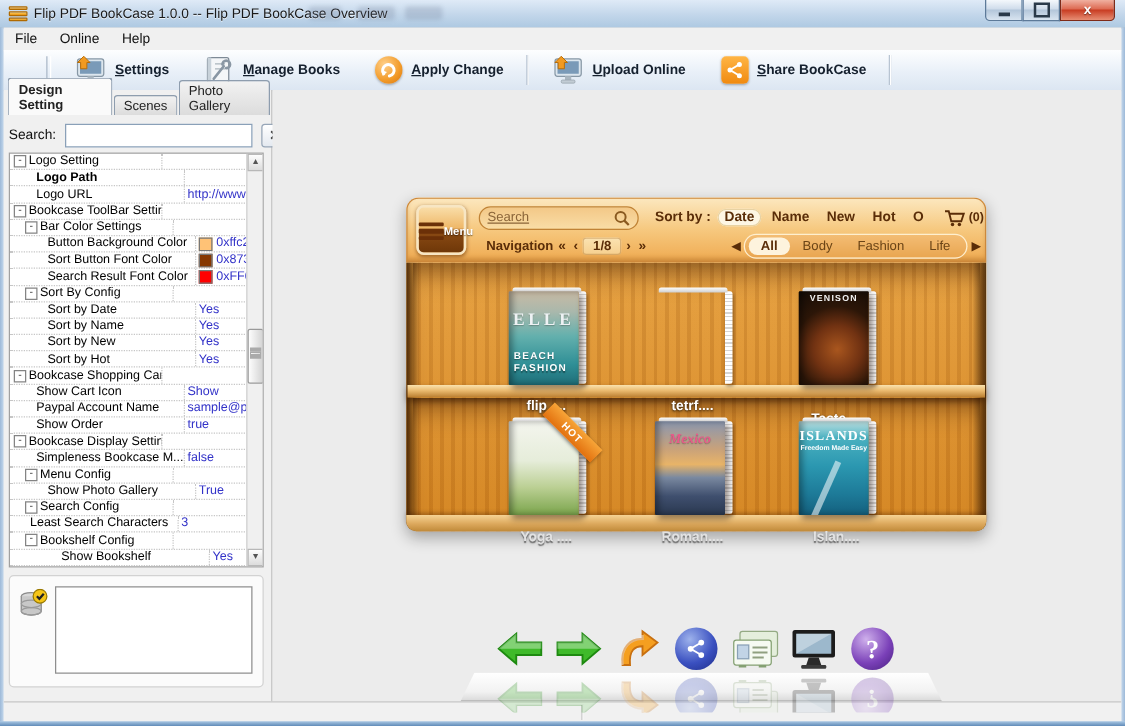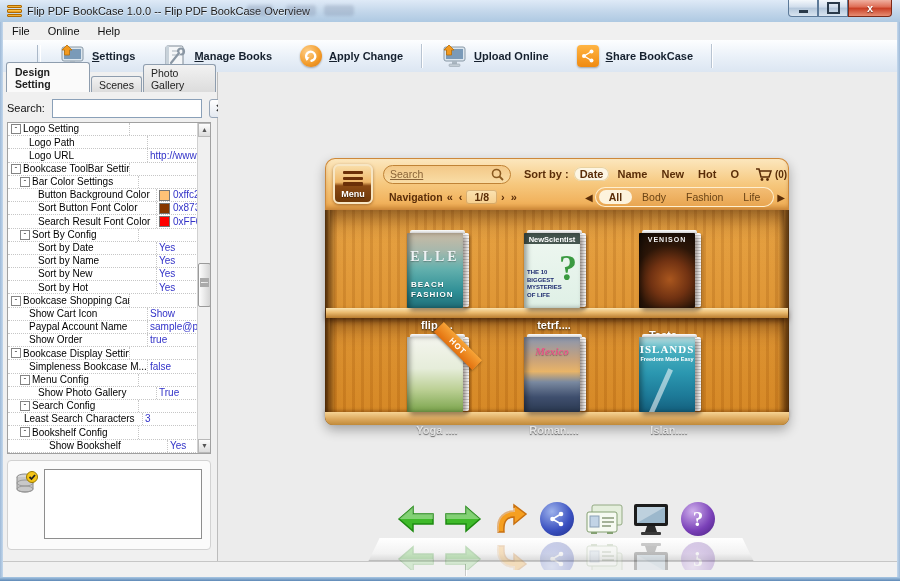--- a/index.html
+++ b/index.html
@@ -70,21 +70,21 @@
   .info-box{position:absolute;left:36px;right:8px;top:8px;bottom:10px;border:1px solid #8e8e8e;background:#fff;}
   .db-icon{position:absolute;left:7px;top:10px;}
   
   .main{position:absolute;left:218px;top:72px;right:3px;bottom:19px;background:#ececec;}
   .bookcase{position:absolute;left:107px;top:86px;width:464px;height:267px;border-radius:10px 10px 8px 8px;box-shadow:0 5px 12px rgba(0,0,0,.3);}
   .bc-toolbar{position:absolute;left:0;top:0;right:0;height:52px;border-radius:10px 10px 0 0;
     background:linear-gradient(180deg,#fce8c0 0%,#f6c87e 50%,#efa94f 100%);
     box-shadow:inset 0 0 0 1px #cd883b, inset 0 -3px 4px rgba(130,65,10,.35);}
   .menu-btn{position:absolute;left:8px;top:6px;width:40px;height:40px;border-radius:6px;border:2px solid #f7e6c4;
     background:linear-gradient(180deg,#f9ddA8 0%,#efb869 45%,#8a4a14 55%,#6e3708 100%);
-    display:flex;flex-direction:column;align-items:center;justify-content:space-between;padding:5px 0 3px 0;box-sizing:border-box;box-shadow:0 1px 3px rgba(90,40,0,.5);}
+    display:flex;flex-direction:row;align-items:center;justify-content:space-between;padding:5px 0 3px 0;box-sizing:border-box;box-shadow:0 1px 3px rgba(90,40,0,.5);}
   .hamburger{display:flex;flex-direction:column;gap:2.5px;}
   .hamburger i{display:block;width:20px;height:3.2px;background:#6b3008;border-radius:1px;}
   .menu-label{font-size:9px;font-weight:bold;color:#fff;text-shadow:0 1px 1px rgba(0,0,0,.5);}
   .bc-row1{position:absolute;left:58px;right:8px;top:4px;height:24px;display:flex;align-items:center;gap:5px;}
   .bc-search{flex:0 0 128px;height:19px;border-radius:10px;border:1px solid #c08336;
     background:linear-gradient(180deg,#f3c887,#f9dda6);display:flex;align-items:center;padding:0 6px;box-sizing:border-box;gap:4px;}
   .bc-search span{flex:1;font-size:10.5px;color:#8a6438;text-decoration:underline;}
   .sort-label{font-size:11px;font-weight:bold;color:#5a2d08;margin-left:8px;white-space:nowrap;}
   .pill{font-size:11px;font-weight:bold;color:#5a2d08;padding:1px 6px;white-space:nowrap;}
   .pill.sel{background:#fdf6e4;border-radius:9px;box-shadow:inset 0 0 0 1px #e3c globe;}
@@ -273,21 +273,21 @@
         <div class="prow">
           <div class="pcell-l" style="padding-left: 3px;">
             <span class="pglyph">-</span>
             <span>Logo Setting</span>
           </div>
           <div class="pcell-r">
             <span></span>
           </div>
         </div>
         <div class="prow">
-          <div class="pcell-l" style="padding-left: 21px;">
+          <div class="pcell-l" style="padding-left: 21px; font-weight: bold;">
             <span>Logo Path</span>
           </div>
           <div class="pcell-r">
             <span></span>
           </div>
         </div>
         <div class="prow">
           <div class="pcell-l" style="padding-left: 21px;">
             <span>Logo URL</span>
           </div>
@@ -588,29 +588,20 @@
               <div class="clines">
                 <div>BEACH</div>
                 <div>FASHION</div>
               </div>
             </div>
           </div>
           <div class="shelf-label" style="left: 52px; top: 109px;">flip ....</div>
           <div class="book" style="left: 199px; top: 20px;">
             <div class="bpages"></div>
             <div class="bptop"></div>
-            <div class="bcover cov-newscientist">
-              <div class="mast">NewScientist</div>
-              <div class="clines">
-                <div>THE 10</div>
-                <div>BIGGEST</div>
-                <div>MYSTERIES</div>
-                <div>OF LIFE</div>
-              </div>
-            </div>
           </div>
           <div class="shelf-label" style="left: 169px; top: 109px;">tetrf....</div>
           <div class="book" style="left: 314px; top: 20px;">
             <div class="bpages"></div>
             <div class="bptop"></div>
             <div class="bcover cov-venison">
               <div class="mast">VENISON</div>
             </div>
           </div>
           <div class="shelf-label" style="left: 284px; top: 119px;">Taste....</div>

